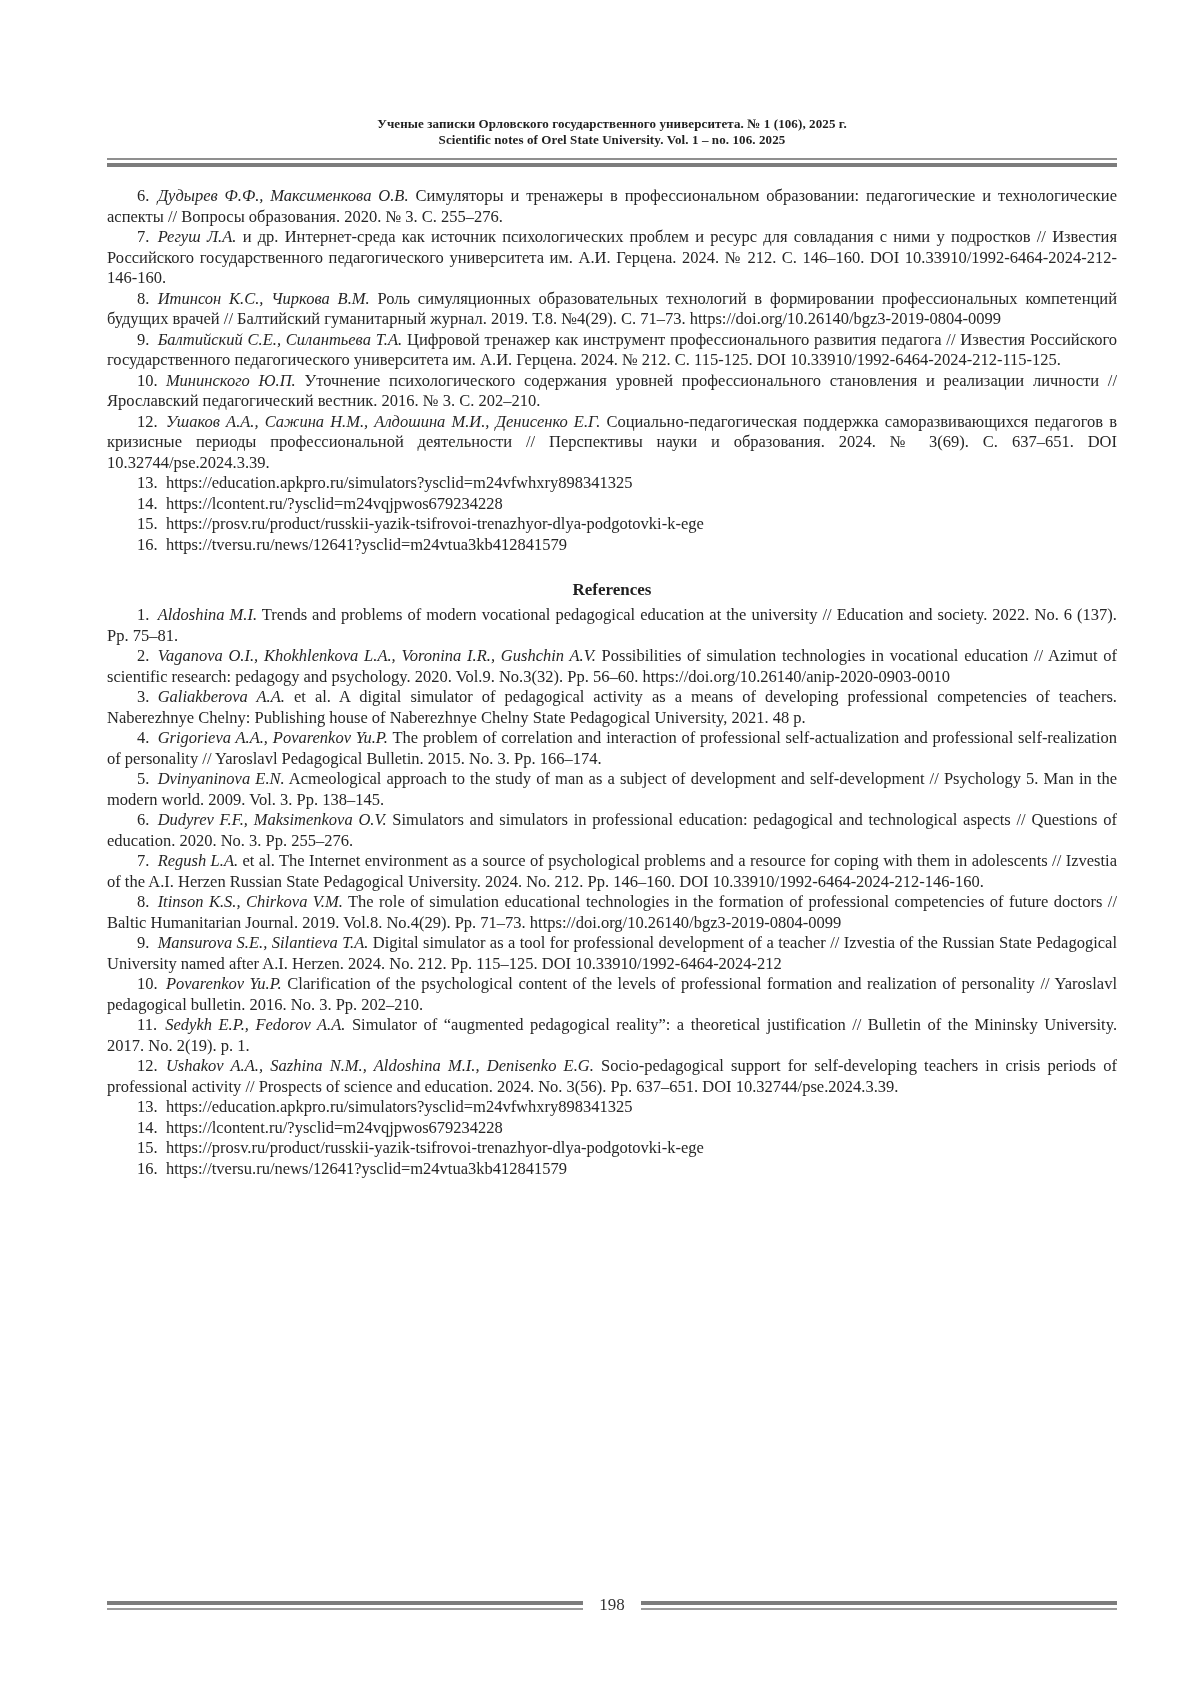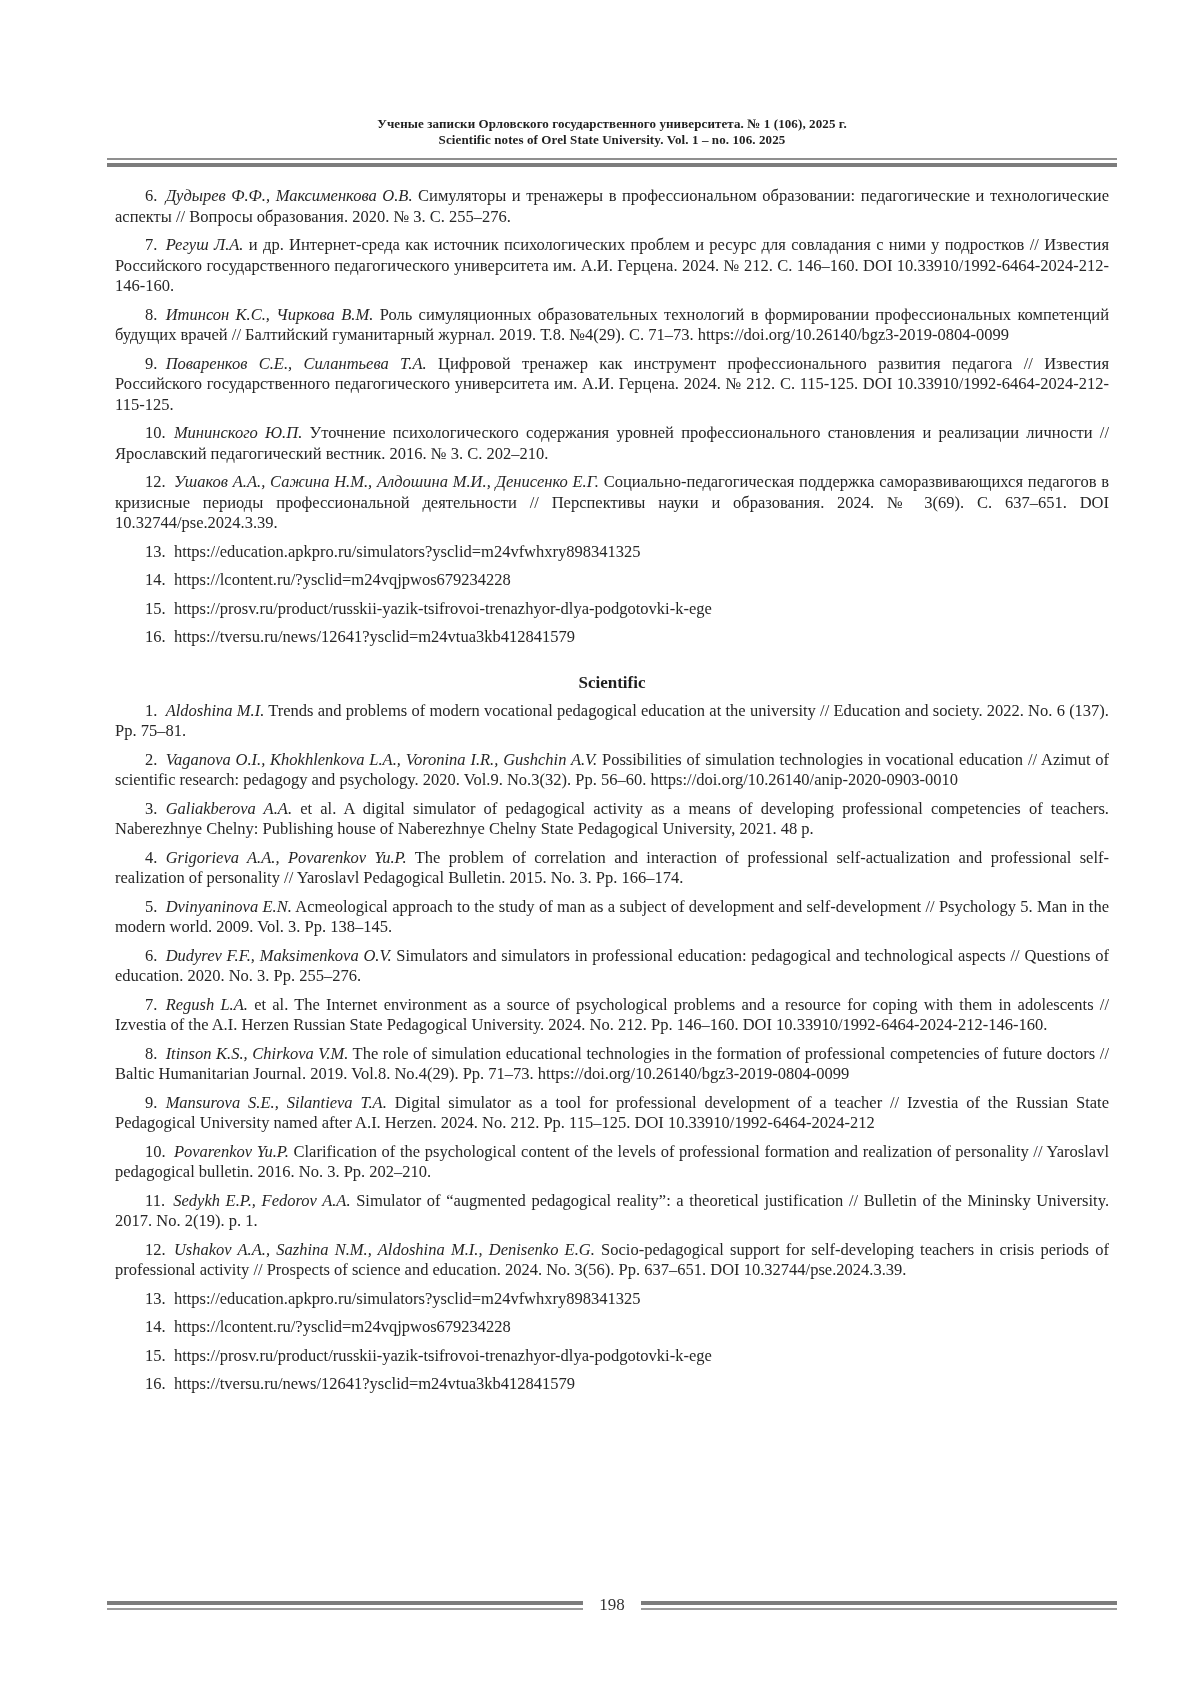--- a/index.html
+++ b/index.html
@@ -33,21 +33,21 @@
   .header-rule .thin  { height: 2px; background: #8f8f8f; }
   .header-rule .thick { height: 4px; background: #7c7c7c; margin-top: 3px; }
   
   .refs {
     margin-top: 19px;
     font-size: 16.5px;
     line-height: 20.5px;
     text-align: justify;
   }
   .refs p.ref {
-    margin: 8px;
+    margin: 0;
     text-indent: 30px;
   }
   .ref-num { font-style: normal; }
   .refs i { font-style: italic; }
   .section-heading {
     text-align: center;
     font-weight: bold;
     font-size: 17px;
     line-height: 20px;
     margin: 25px 0 5px 0;
@@ -88,30 +88,30 @@
   <div class="header-rule">
     <div class="thin"></div>
     <div class="thick"></div>
   </div>
 
   <div class="refs">
     <div>
         <p class="ref"><span class="ref-num">6.</span> <i>Дудырев Ф.Ф., Максименкова О.В.</i> <span>Симуляторы и тренажеры в профессиональном образовании: педагогические и технологические аспекты // Вопросы образования. 2020. № 3. С. 255–276.</span></p>
         <p class="ref"><span class="ref-num">7.</span> <i>Регуш Л.А.</i> <span>и др. Интернет-среда как источник психологических проблем и ресурс для совладания с ними у подростков // Известия Российского государственного педагогического университета им. А.И. Герцена. 2024. № 212. С. 146–160. DOI 10.33910/1992-6464-2024-212-146-160.</span></p>
         <p class="ref"><span class="ref-num">8.</span> <i>Итинсон К.С., Чиркова В.М.</i> <span>Роль симуляционных образовательных технологий в формировании профессиональных компетенций будущих врачей // Балтийский гуманитарный журнал. 2019. Т.8. №4(29). С. 71–73. https://doi.org/10.26140/bgz3-2019-0804-0099</span></p>
-        <p class="ref"><span class="ref-num">9.</span> <i>Поваренков С.Е., Силантьева Т.А.</i> <span>Цифровой тренажер как инструмент профессионального развития педагога // Известия Российского государственного педагогического университета им. А.И. Герцена. 2024. № 212. С. 115-125. DOI 10.33910/1992-6464-2024-212-115-125.</span></p>
+        <p class="ref"><span class="ref-num">9.</span> <i>Балтийский С.Е., Силантьева Т.А.</i> <span>Цифровой тренажер как инструмент профессионального развития педагога // Известия Российского государственного педагогического университета им. А.И. Герцена. 2024. № 212. С. 115-125. DOI 10.33910/1992-6464-2024-212-115-125.</span></p>
         <p class="ref"><span class="ref-num">10.</span> <i>Мининского Ю.П.</i> <span>Уточнение психологического содержания уровней профессионального становления и реализации личности // Ярославский педагогический вестник. 2016. № 3. С. 202–210.</span></p>
         <p class="ref"><span class="ref-num">12.</span> <i>Ушаков А.А., Сажина Н.М., Алдошина М.И., Денисенко Е.Г.</i> <span>Социально-педагогическая поддержка саморазвивающихся педагогов в кризисные периоды профессиональной деятельности // Перспективы науки и образования. 2024. № 3(69). С. 637–651. DOI 10.32744/pse.2024.3.39.</span></p>
         <p class="ref"><span class="ref-num">13.</span> <span>https://education.apkpro.ru/simulators?ysclid=m24vfwhxry898341325</span></p>
         <p class="ref"><span class="ref-num">14.</span> <span>https://lcontent.ru/?ysclid=m24vqjpwos679234228</span></p>
         <p class="ref"><span class="ref-num">15.</span> <span>https://prosv.ru/product/russkii-yazik-tsifrovoi-trenazhyor-dlya-podgotovki-k-ege</span></p>
         <p class="ref"><span class="ref-num">16.</span> <span>https://tversu.ru/news/12641?ysclid=m24vtua3kb412841579</span></p>
       </div>
 
-    <p class="section-heading">Scientific</p>
+    <p class="section-heading">References</p>
 
     <div>
         <p class="ref"><span class="ref-num">1.</span> <i>Aldoshina M.I.</i> <span>Trends and problems of modern vocational pedagogical education at the university // Education and society. 2022. No. 6 (137). Pp. 75–81.</span></p>
         <p class="ref"><span class="ref-num">2.</span> <i>Vaganova O.I., Khokhlenkova L.A., Voronina I.R., Gushchin A.V.</i> <span>Possibilities of simulation technologies in vocational education // Azimut of scientific research: pedagogy and psychology. 2020. Vol.9. No.3(32). Pp. 56–60. https://doi.org/10.26140/anip-2020-0903-0010</span></p>
         <p class="ref"><span class="ref-num">3.</span> <i>Galiakberova A.A.</i> <span>et al. A digital simulator of pedagogical activity as a means of developing professional competencies of teachers. Naberezhnye Chelny: Publishing house of Naberezhnye Chelny State Pedagogical University, 2021. 48 p.</span></p>
         <p class="ref"><span class="ref-num">4.</span> <i>Grigorieva A.A., Povarenkov Yu.P.</i> <span>The problem of correlation and interaction of professional self-actualization and professional self-realization of personality // Yaroslavl Pedagogical Bulletin. 2015. No. 3. Pp. 166–174.</span></p>
         <p class="ref"><span class="ref-num">5.</span> <i>Dvinyaninova E.N.</i> <span>Acmeological approach to the study of man as a subject of development and self-development // Psychology 5. Man in the modern world. 2009. Vol. 3. Pp. 138–145.</span></p>
         <p class="ref"><span class="ref-num">6.</span> <i>Dudyrev F.F., Maksimenkova O.V.</i> <span>Simulators and simulators in professional education: pedagogical and technological aspects // Questions of education. 2020. No. 3. Pp. 255–276.</span></p>
         <p class="ref"><span class="ref-num">7.</span> <i>Regush L.A.</i> <span>et al. The Internet environment as a source of psychological problems and a resource for coping with them in adolescents // Izvestia of the A.I. Herzen Russian State Pedagogical University. 2024. No. 212. Pp. 146–160. DOI 10.33910/1992-6464-2024-212-146-160.</span></p>
         <p class="ref"><span class="ref-num">8.</span> <i>Itinson K.S., Chirkova V.M.</i> <span>The role of simulation educational technologies in the formation of professional competencies of future doctors // Baltic Humanitarian Journal. 2019. Vol.8. No.4(29). Pp. 71–73. https://doi.org/10.26140/bgz3-2019-0804-0099</span></p>

